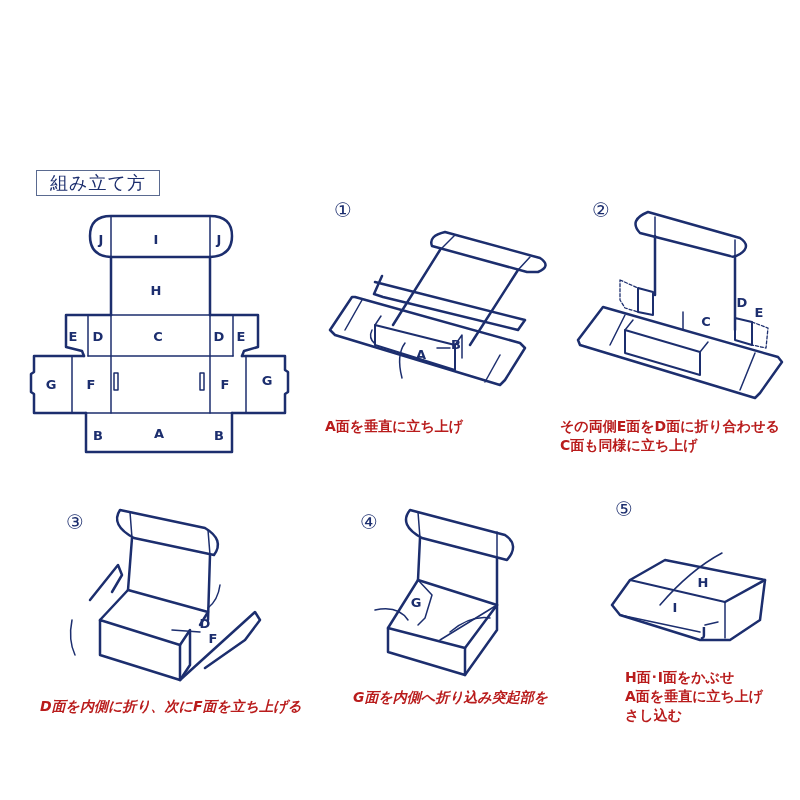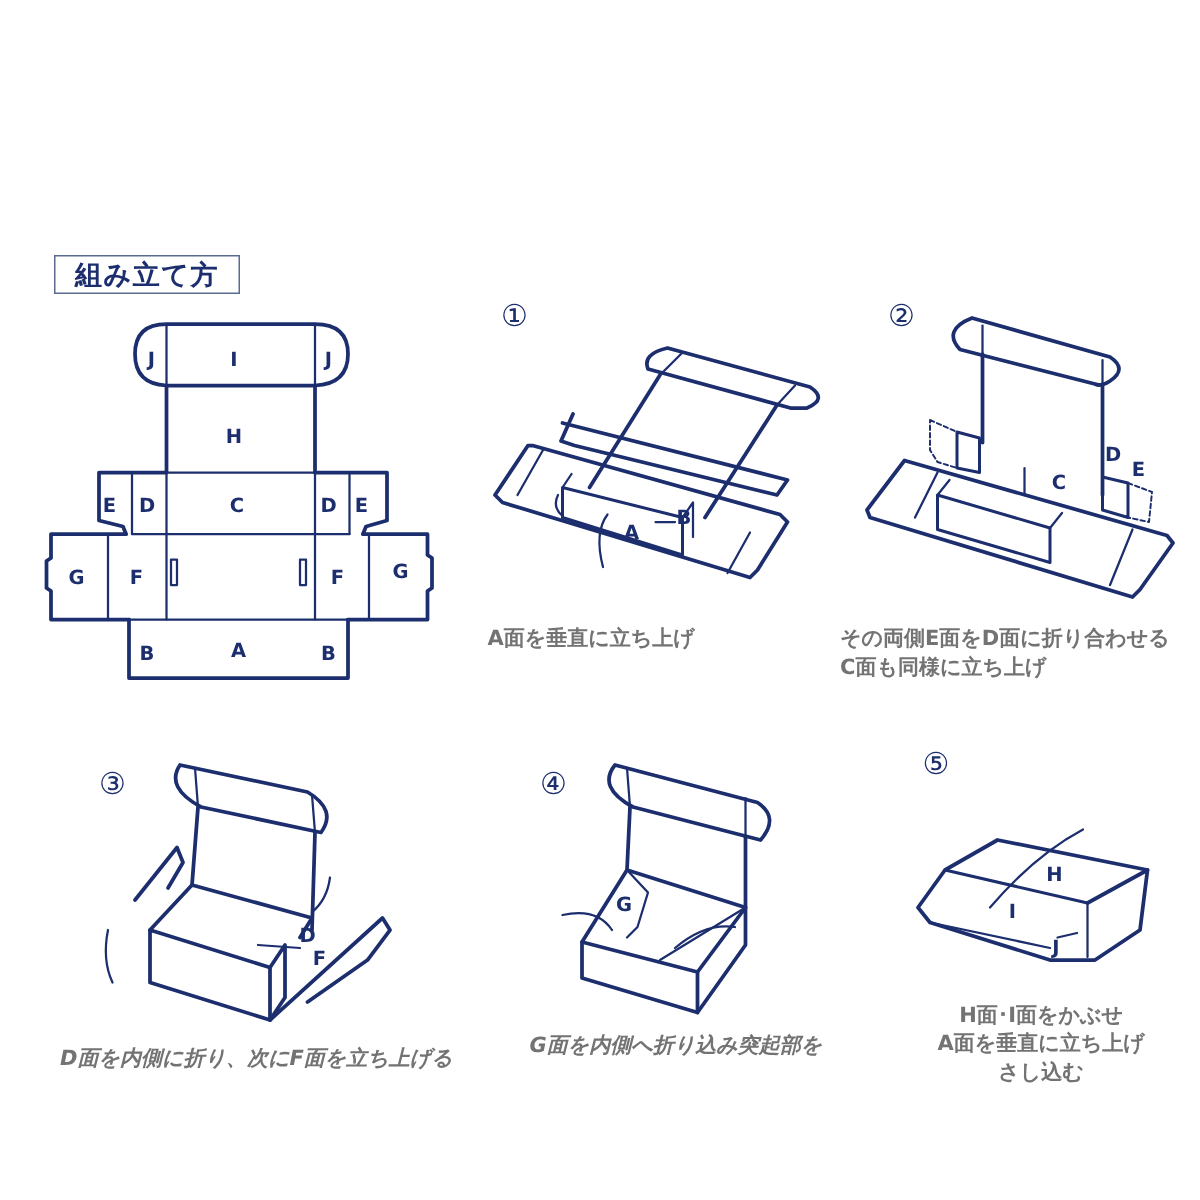--- a/index.html
+++ b/index.html
@@ -1,23 +1,23 @@
 <!DOCTYPE html>
 <html><head>
 <meta charset="utf-8">
 <style>
   html, body { margin:0; padding:0; background:#ffffff; }
   body { width:800px; height:800px; position:relative; overflow:hidden;
          font-family:"DejaVu Sans", "Liberation Sans", sans-serif; color:#1c2e6e; }
   .title-box { position:absolute; left:36px; top:170px; width:124px; height:26px;
     border:1.5px solid #5a6a90; box-sizing:border-box; display:flex; align-items:center;
-    justify-content:center; font-size:18px; font-weight:bold; color:#1c2e6e; letter-spacing:1px; }
+    justify-content:center; font-size:18px; font-weight:normal; color:#1c2e6e; letter-spacing:1px; }
   svg.art { position:absolute; left:0; top:0; }
   .step-num { position:absolute; font-size:20px; color:#1c2e6e; }
-  .caption { position:absolute; font-size:14px; font-weight:bold; color:#737373; line-height:19px; white-space:nowrap; }
+  .caption { position:absolute; font-size:14px; font-weight:bold; color:#b91c1c; line-height:19px; white-space:nowrap; }
   .lbl { font-family:"DejaVu Sans", sans-serif; font-weight:bold; fill:#1c2e6e; }
 </style>
 </head>
 <body>
 
 <div class="title-box">組み立て方</div>
 
 <svg class="art" width="800" height="800" viewBox="0 0 800 800">
   <g fill="none" stroke="#1c2e6e" stroke-width="2.5" stroke-linejoin="round" stroke-linecap="round">
 
@@ -178,17 +178,17 @@
 <div class="caption" style="left:560px;top:417px;">
   <div>その両側E面をD面に折り合わせる</div>
   <div>C面も同様に立ち上げ</div>
 </div>
 <div class="caption" style="left:40px;top:697px;font-style:italic;">
   <div>D面を内側に折り、次にF面を立ち上げる</div>
 </div>
 <div class="caption" style="left:353px;top:688px;font-style:italic;">
   <div>G面を内側へ折り込み突起部を</div>
 </div>
-<div class="caption" style="left:625px;top:668px;text-align:center;">
+<div class="caption" style="left:625px;top:668px;">
   <div>H面･I面をかぶせ</div>
   <div>A面を垂直に立ち上げ</div>
   <div>さし込む</div>
 </div>
 
 </body></html>

